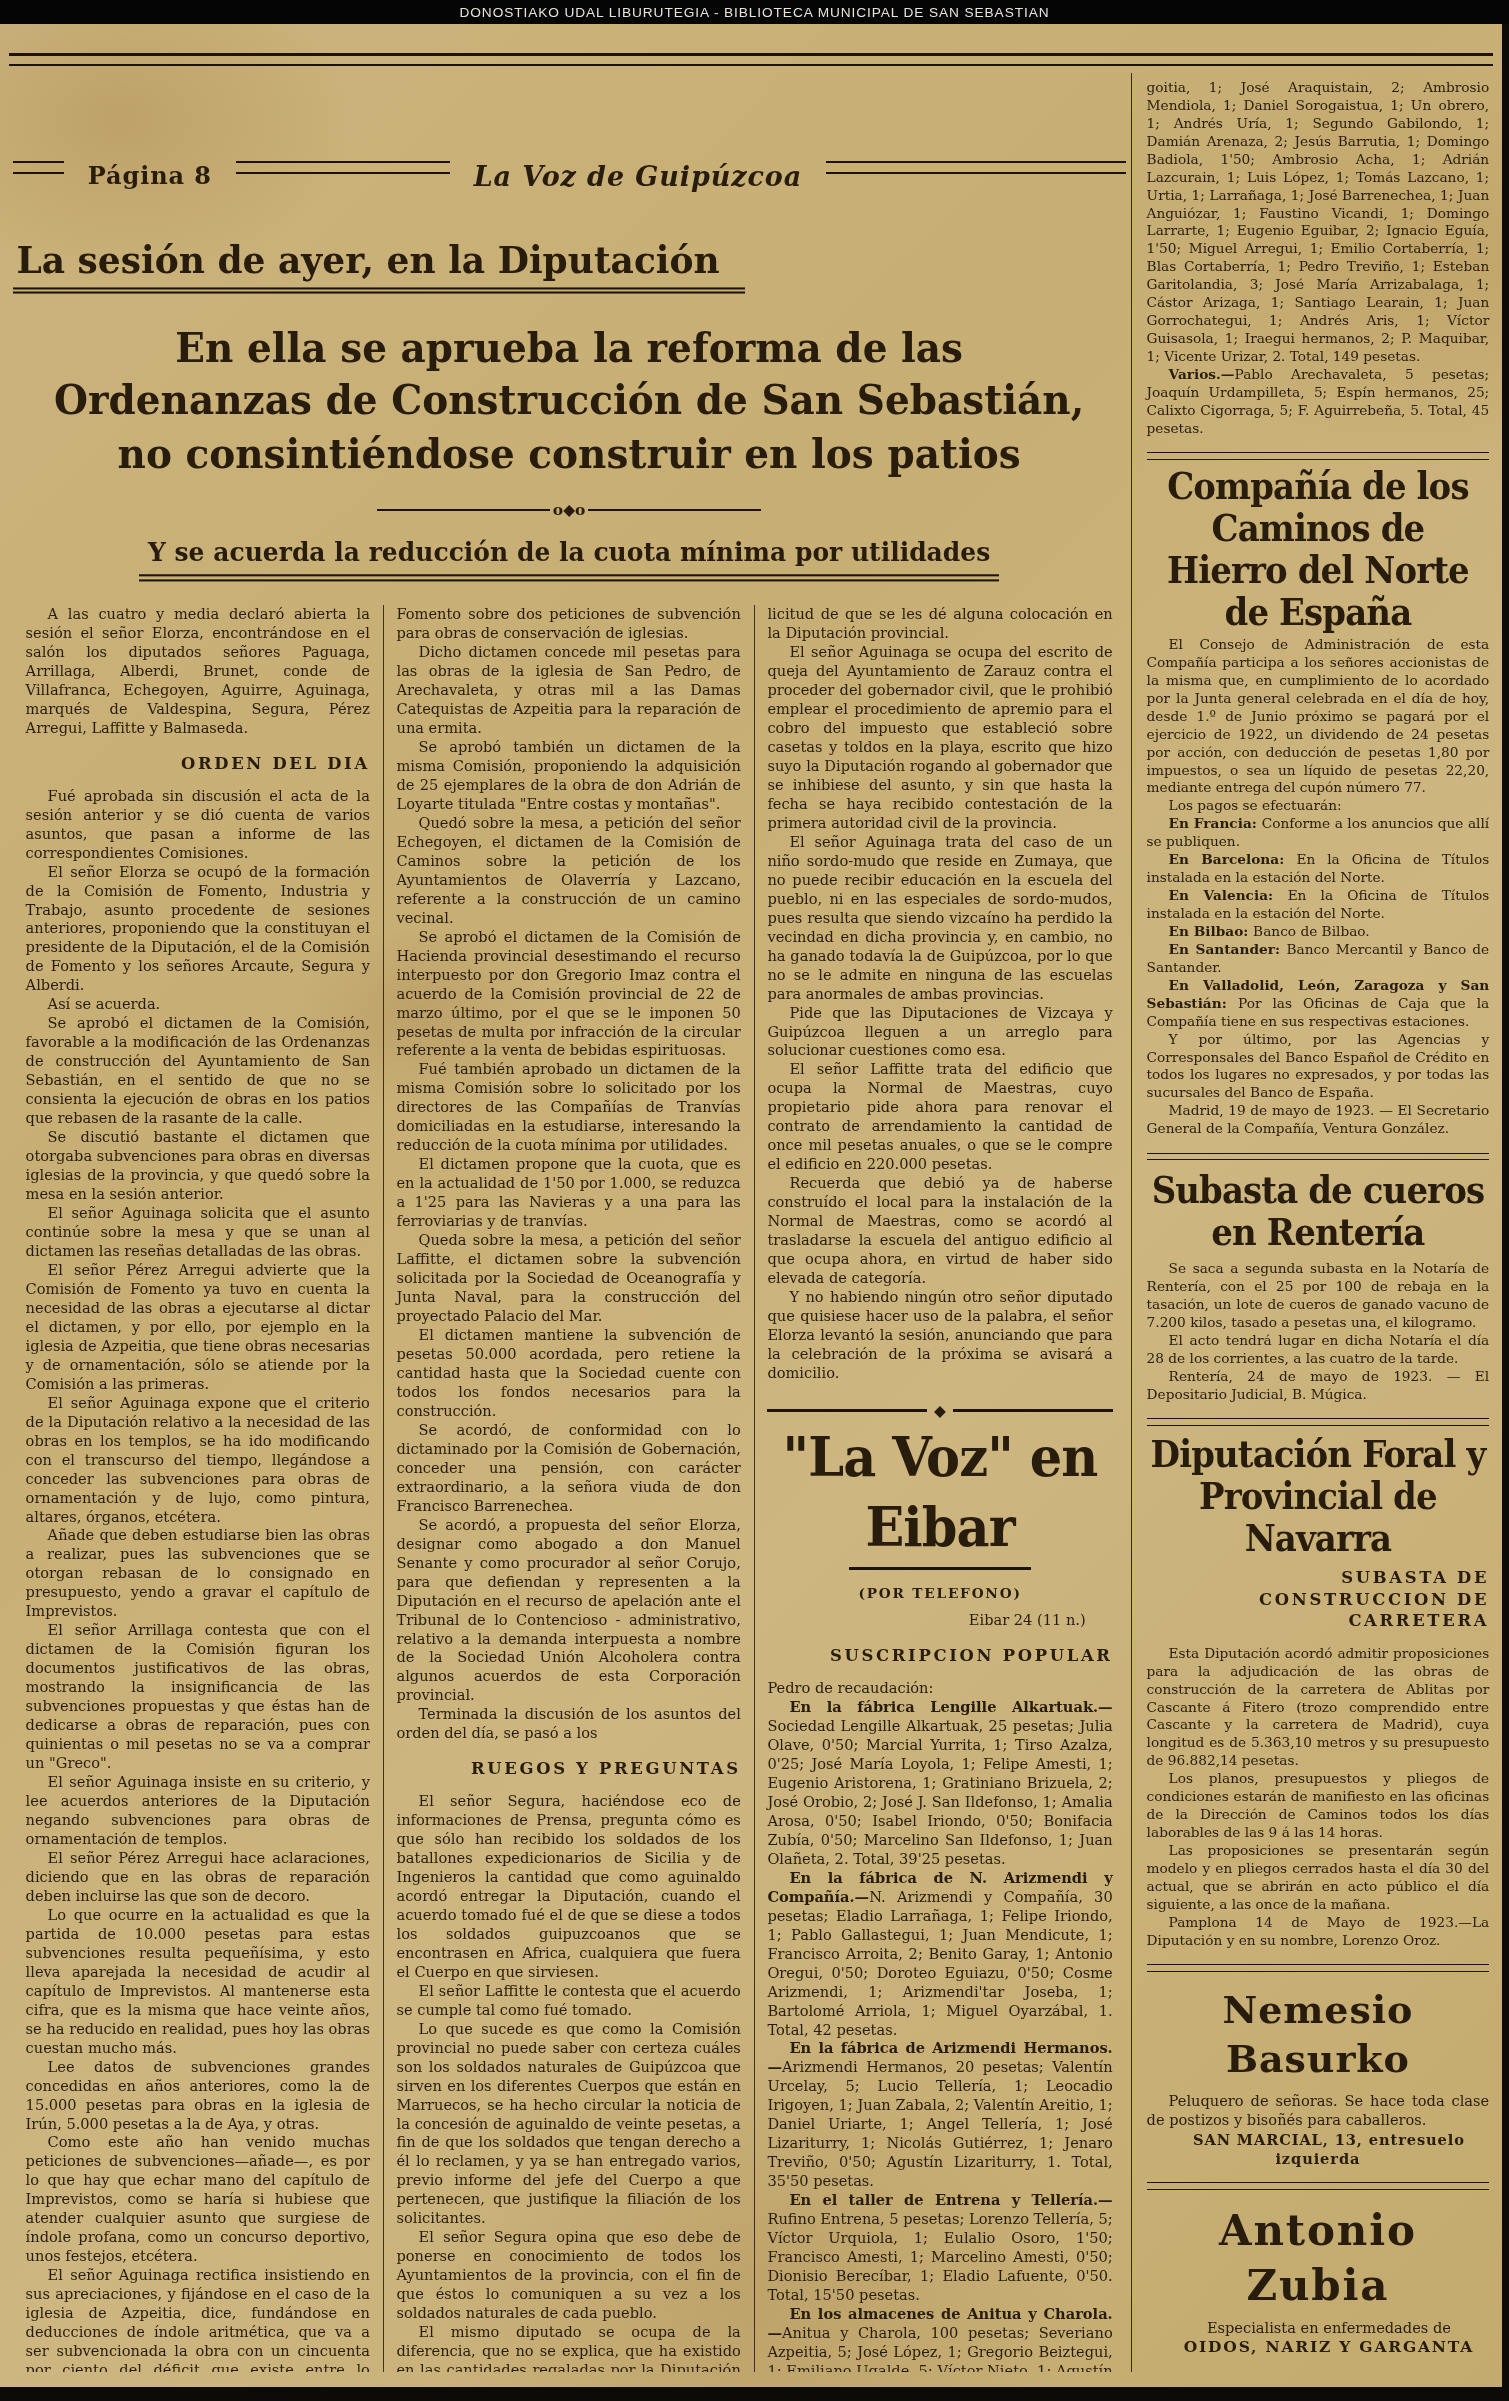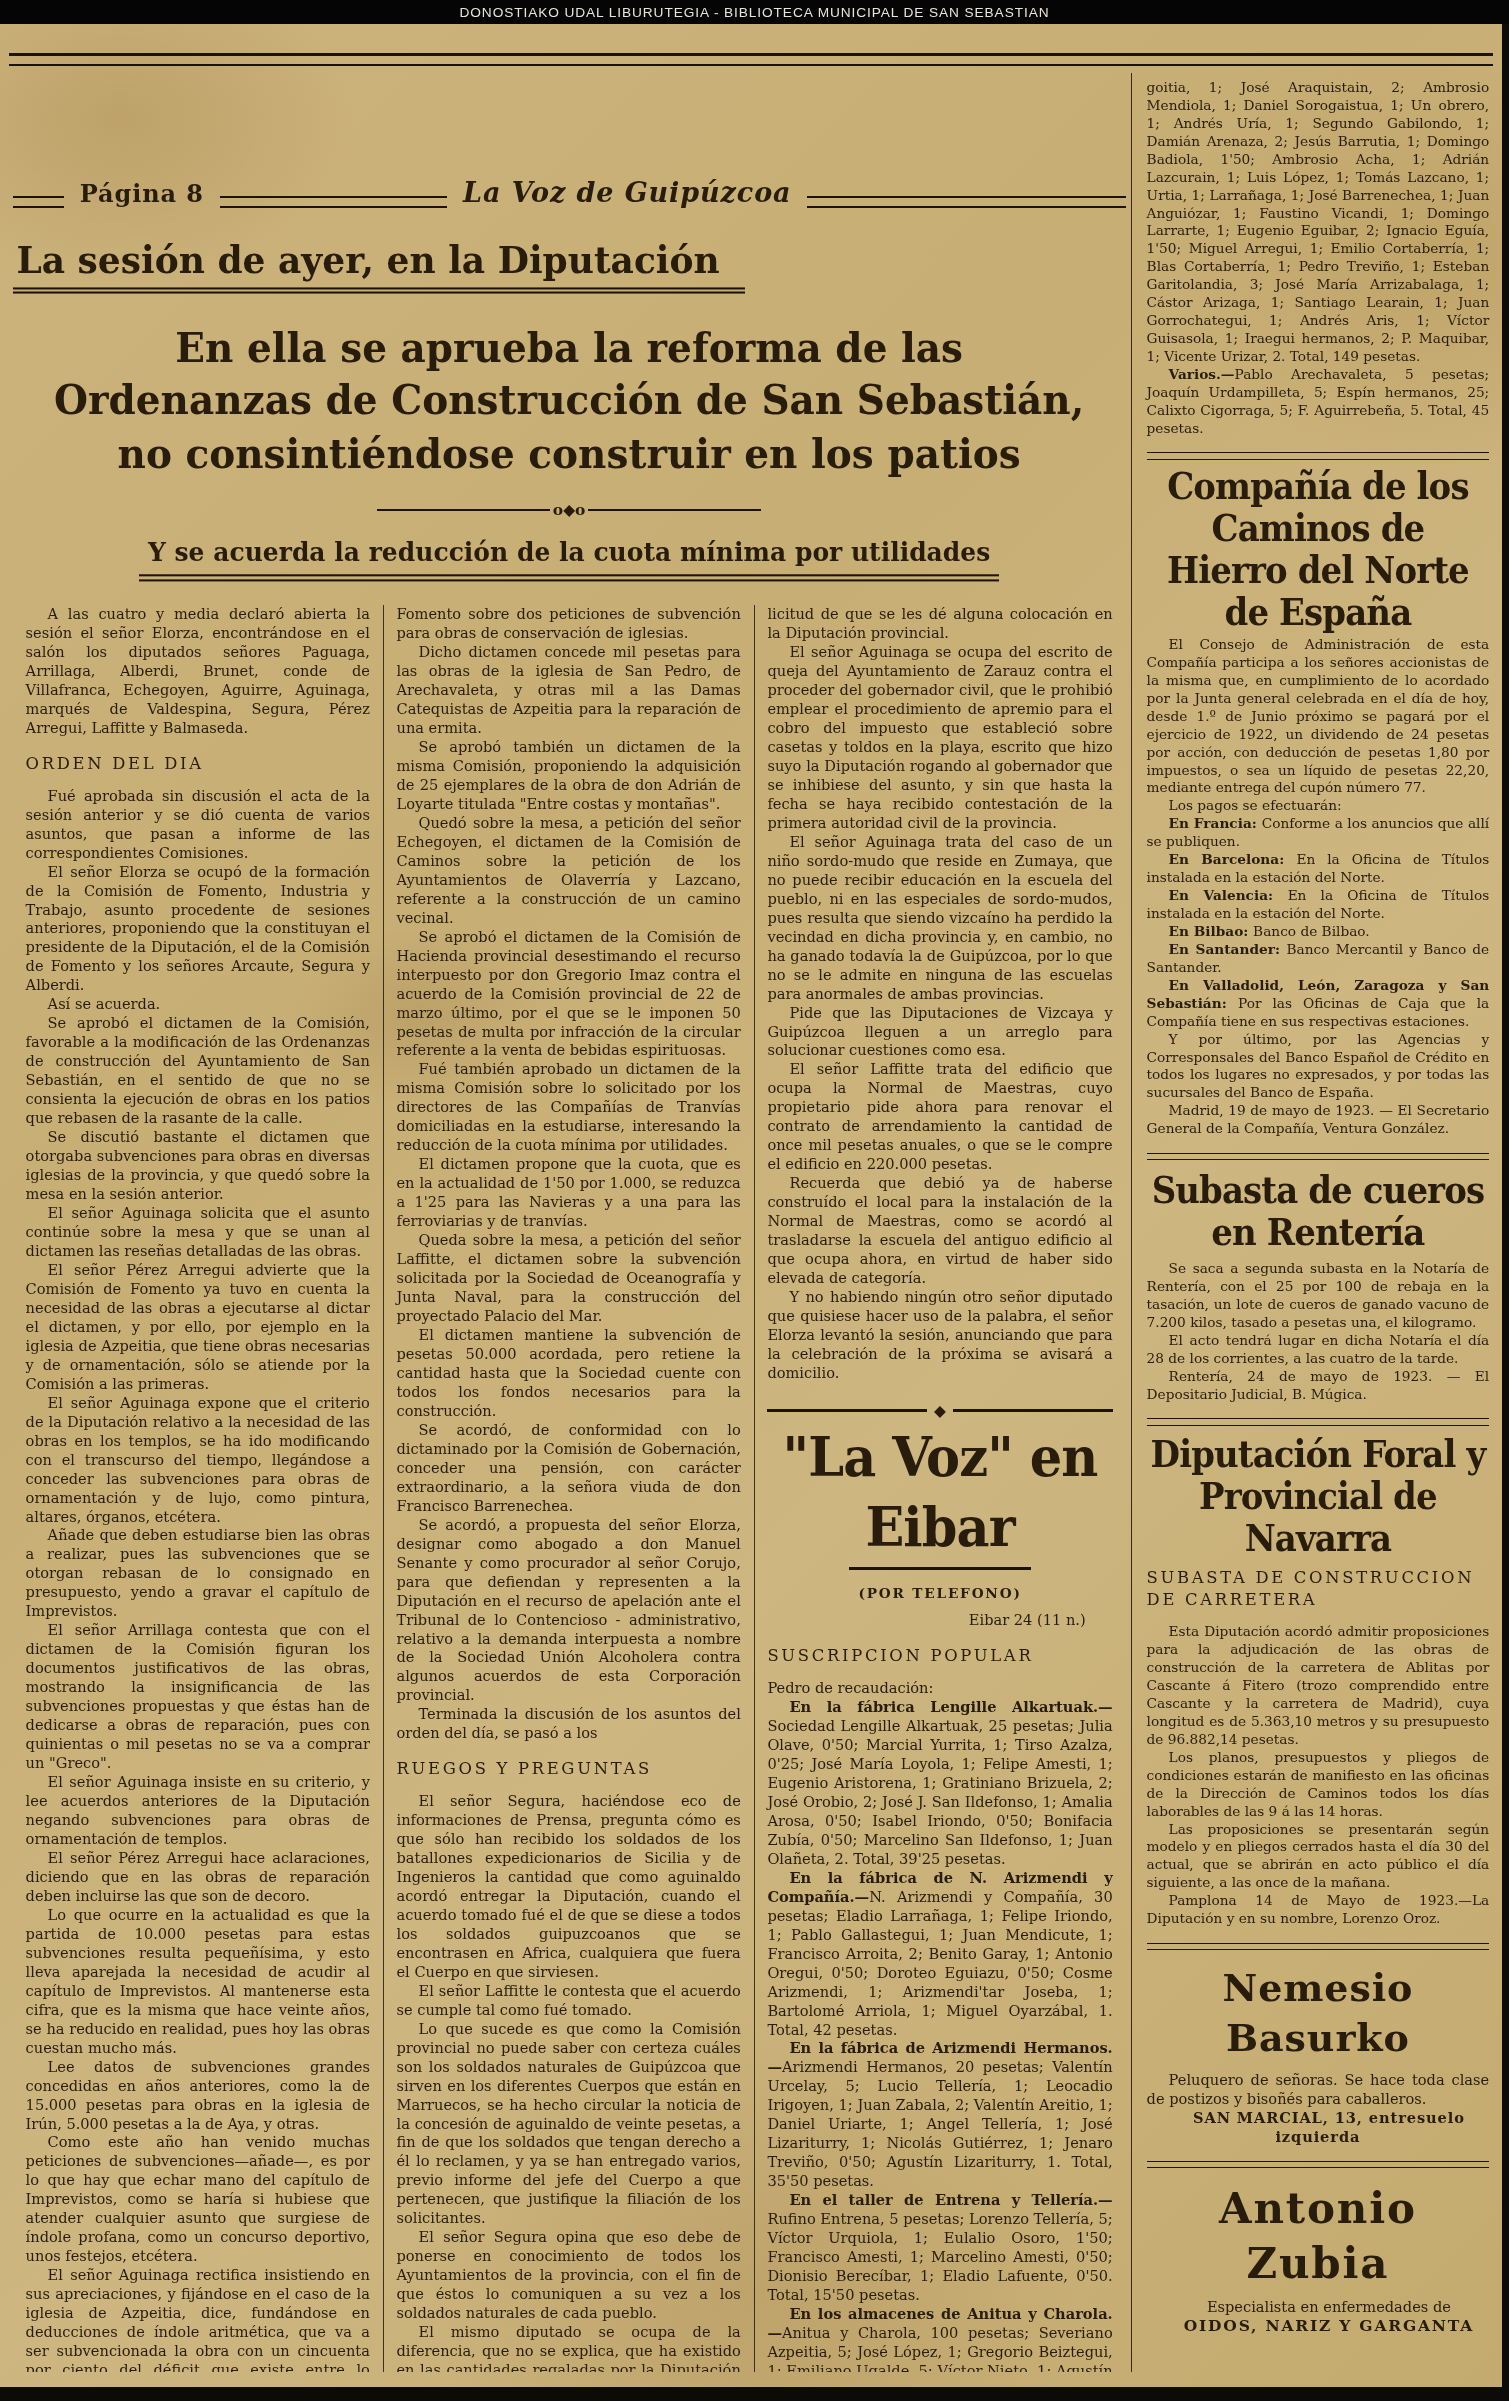--- a/index.html
+++ b/index.html
@@ -32,21 +32,21 @@
   .layout{
     display:grid;grid-template-columns:1131px 1fr;margin-top:7.3px;height:2299px;
   }
   .main-area{padding:0 5.5px 0 12.8px;overflow:hidden;}
   .right-col{
     border-left:1.8px solid rgba(28,18,6,.85);
     padding:5.5px 12.8px 0 14.6px;overflow:hidden;
   }
   
   .masthead{
-    display:flex;align-items:flex-end;gap:16px;margin-top:88px;height:47px;
+    display:flex;align-items:flex-start;gap:24px;margin-top:88px;height:47px;
   }
   .mh-rule{height:8.2px;border-top:2.7px solid #1c1206;border-bottom:2.7px solid #1c1206;}
   .mh-a{width:51px;}
   .mh-b{flex:1 1 auto;}
   .mh-c{flex:1.4 1 auto;}
   .page-label{font-size:24px;font-weight:bold;letter-spacing:0.9px;white-space:nowrap;}
   .paper-name{
     font-size:27px;font-weight:bold;font-style:italic;letter-spacing:0.9px;white-space:nowrap;
     transform:scaleY(1.05);
   }
@@ -68,21 +68,21 @@
     padding:0 9px 7.3px 9px;border-bottom:7.3px double #1c1206;transform:scaleY(1.02);
   }
   
   .cols{
     display:grid;grid-template-columns:1fr 1fr 1fr;margin-top:24px;height:1925px;overflow:hidden;
   }
   .col{padding:0 12.8px;overflow:hidden;font-size:14.6px;line-height:1.3;text-align:justify;}
   .col.rule{border-right:0.9px solid rgba(28,18,6,.8);}
   .col p, .right-col p{margin:0;text-indent:22px;}
   p.subhead{
-    text-align:left;text-indent:0;font-weight:normal;letter-spacing:2.7px;
+    text-align:right;text-indent:0;font-weight:bold;letter-spacing:2.7px;
     font-size:16.4px;margin:14.6px 0 12.8px 0;
   }
   p.no-ind{text-indent:0;}
   p.center{text-align:center;text-indent:0;}
   p.dateline{text-align:right;text-indent:0;margin:9px 27px 3.6px 0;}
   
   .eibar-orn{display:flex;align-items:center;justify-content:center;gap:7.3px;margin:20px 0 7.3px 0;}
   .eibar-orn .l{flex:1;height:2.7px;background:#1c1206;}
   .eibar-title{
     margin:7.3px 0 3.6px 0;text-align:center;font-size:51px;font-weight:bold;

